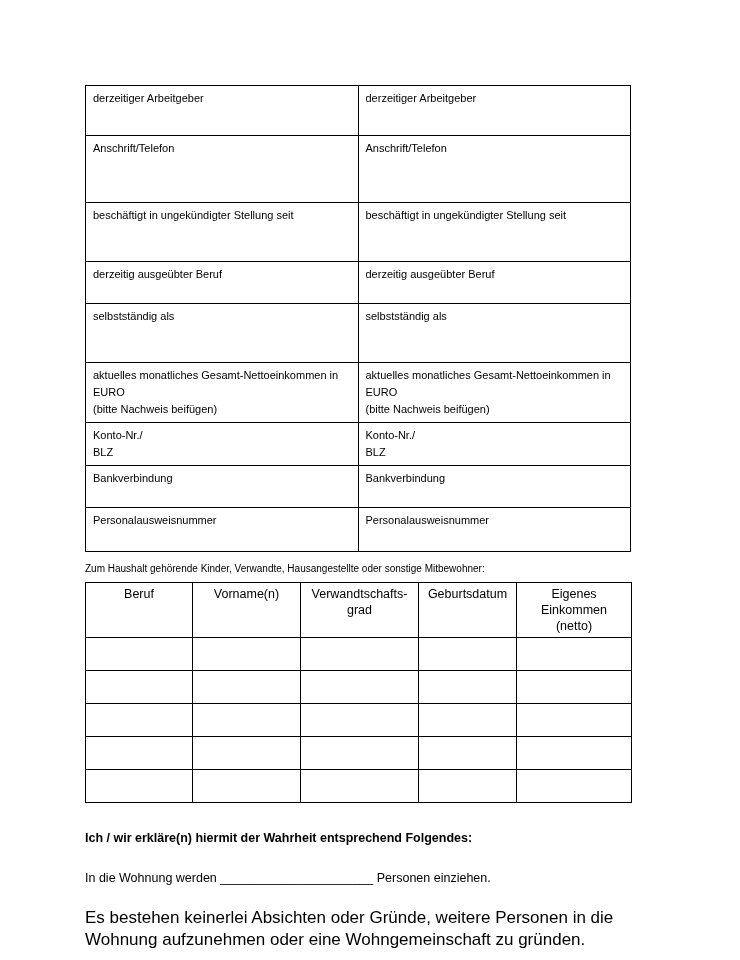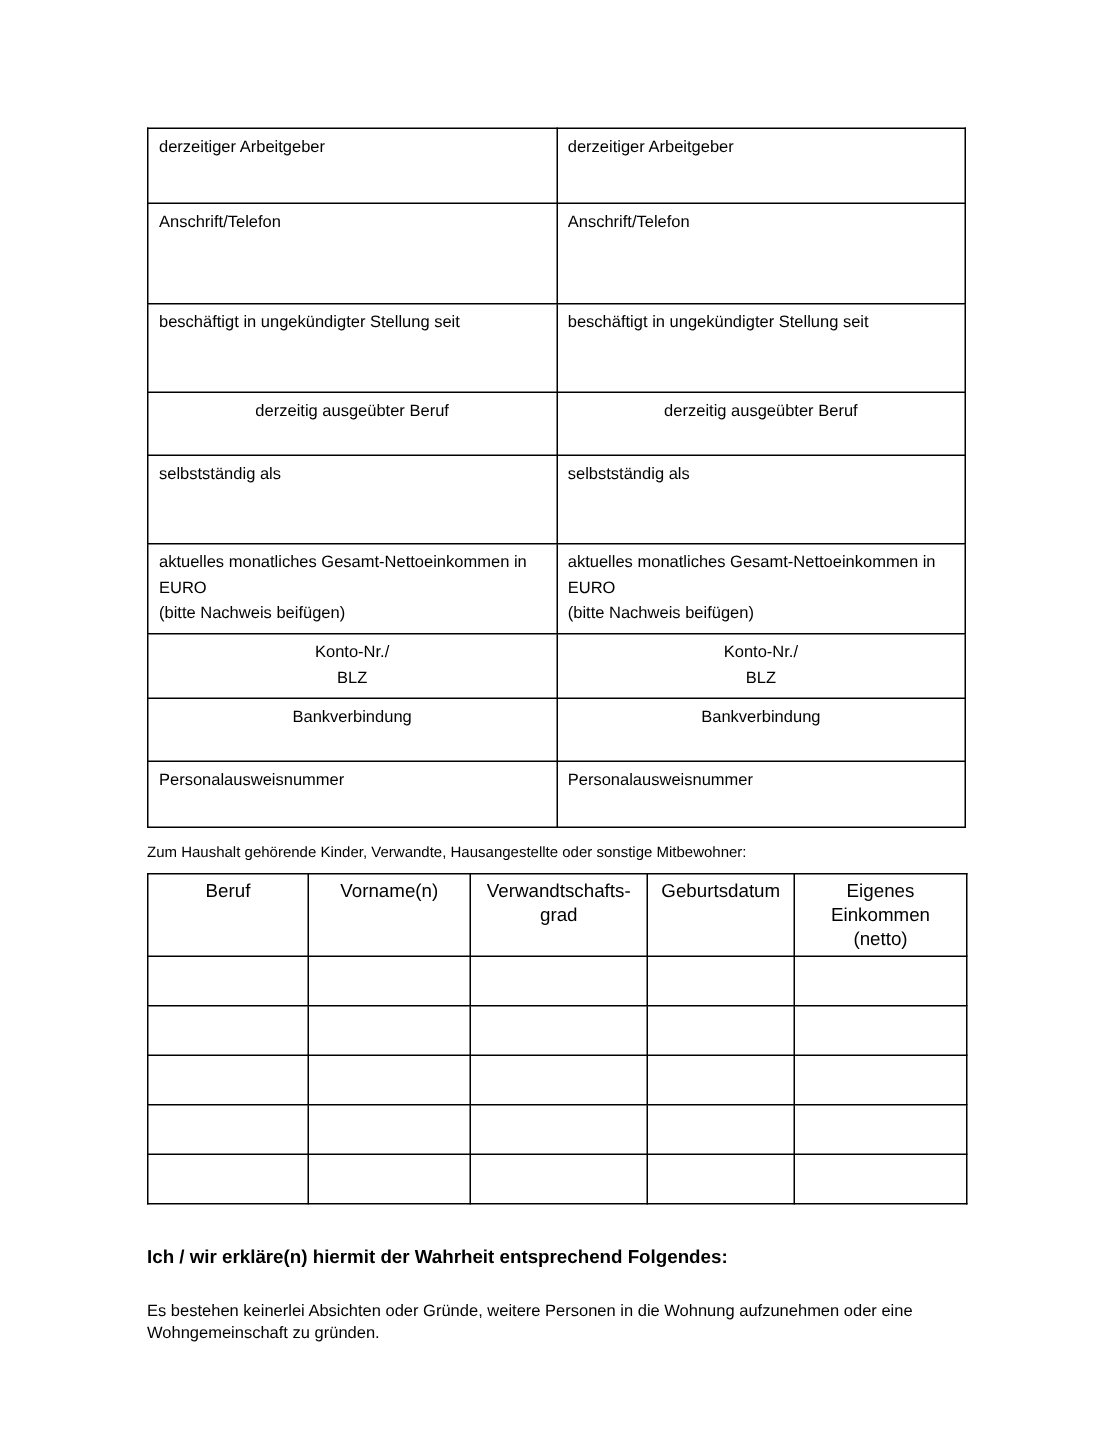--- a/index.html
+++ b/index.html
@@ -4,41 +4,41 @@
 <style>
   * { box-sizing: border-box; }
   html, body { margin: 0; padding: 0; }
   body {
     width: 740px;
     height: 960px;
     background: #ffffff;
     color: #000000;
     font-family: "Liberation Sans", sans-serif;
   }
-  .content { padding: 85px 0 0 85px; margin-left: 13px; }
+  .content { padding: 85px 0 0 85px; }
 
   table { border-collapse: collapse; table-layout: fixed; }
 
   .emp-table { width: 546px; }
   .emp-table td {
     border: 1px solid #000000;
     vertical-align: top;
     padding: 4px 7px;
     width: 50%;
   }
   .field-label {
     display: block;
     font-size: 11px;
     line-height: 1.55;
     white-space: pre-line;
   }
   tr.h50 { height: 50px; }
   tr.h67 { height: 67px; }
   tr.h43 { height: 59px; }
-  tr.h42 { height: 42px; text-align: center; }
+  tr.h42 { height: 42px; }
   tr.h52 { height: 52px; }
   tr.h44 { height: 44px; }
 
   .intro {
     margin: 11px 0 8px 0;
     font-size: 10px;
   }
 
   .hh-table { width: 546px; }
   .hh-table th, .hh-table td {
@@ -61,21 +61,21 @@
     margin: 28px 0 0 0;
     font-size: 12.5px;
     font-weight: bold;
   }
   .move-in {
     margin: 26px 0 0 0;
     font-size: 12.5px;
   }
   .final-text {
     margin: 22px 0 0 0;
-    font-size: 11px;
+    font-size: 17px;
     line-height: 1.3;
     width: 585px;
   }
 </style>
 </head>
 <body>
 
 <div class="content">
 
   <table class="emp-table">
@@ -223,16 +223,21 @@
       <td></td>
       <td></td>
       <td></td>
       <td></td>
     </tr>
   </tbody>
     </table>
 
   <p class="decl-title">Ich / wir erkläre(n) hiermit der Wahrheit entsprechend Folgendes:</p>
 
+  <p class="move-in">
+    <span>In die Wohnung werden</span>
+    <span>______________________</span>
+    <span>Personen einziehen.</span>
+  </p>
 
   <p class="final-text">Es bestehen keinerlei Absichten oder Gründe, weitere Personen in die Wohnung aufzunehmen oder eine Wohngemeinschaft zu gründen.</p>
 
 </div>
 
 </body></html>

